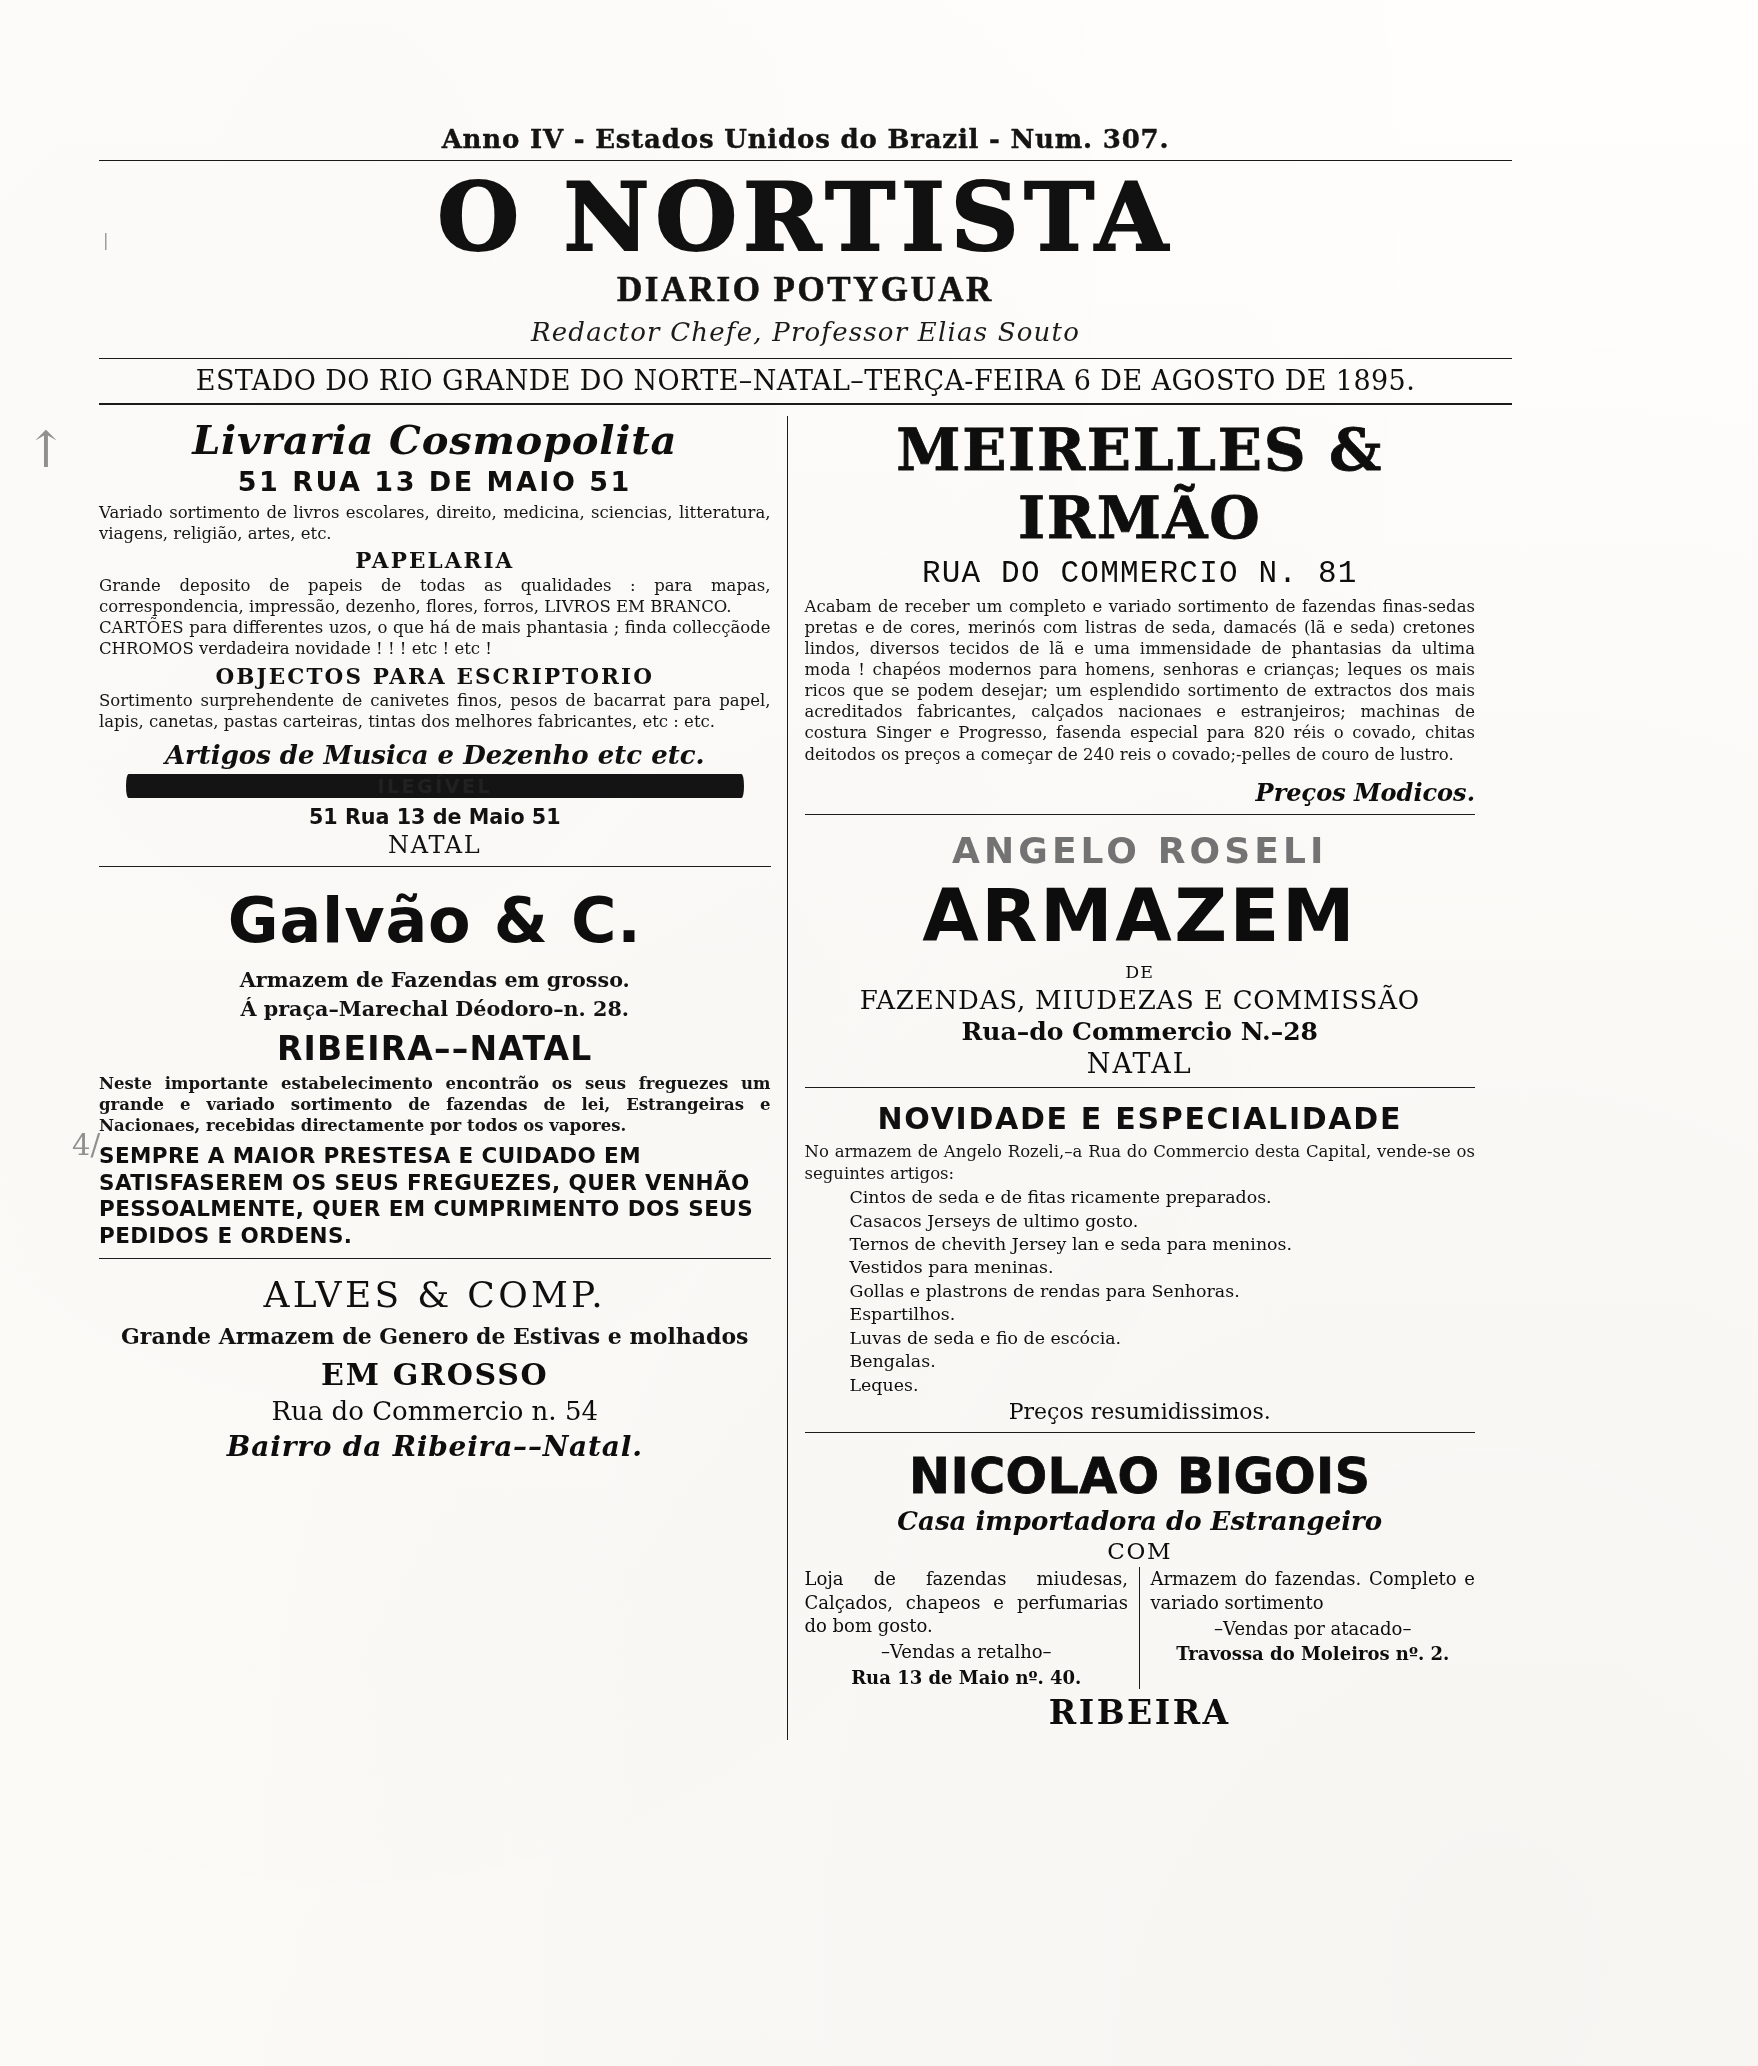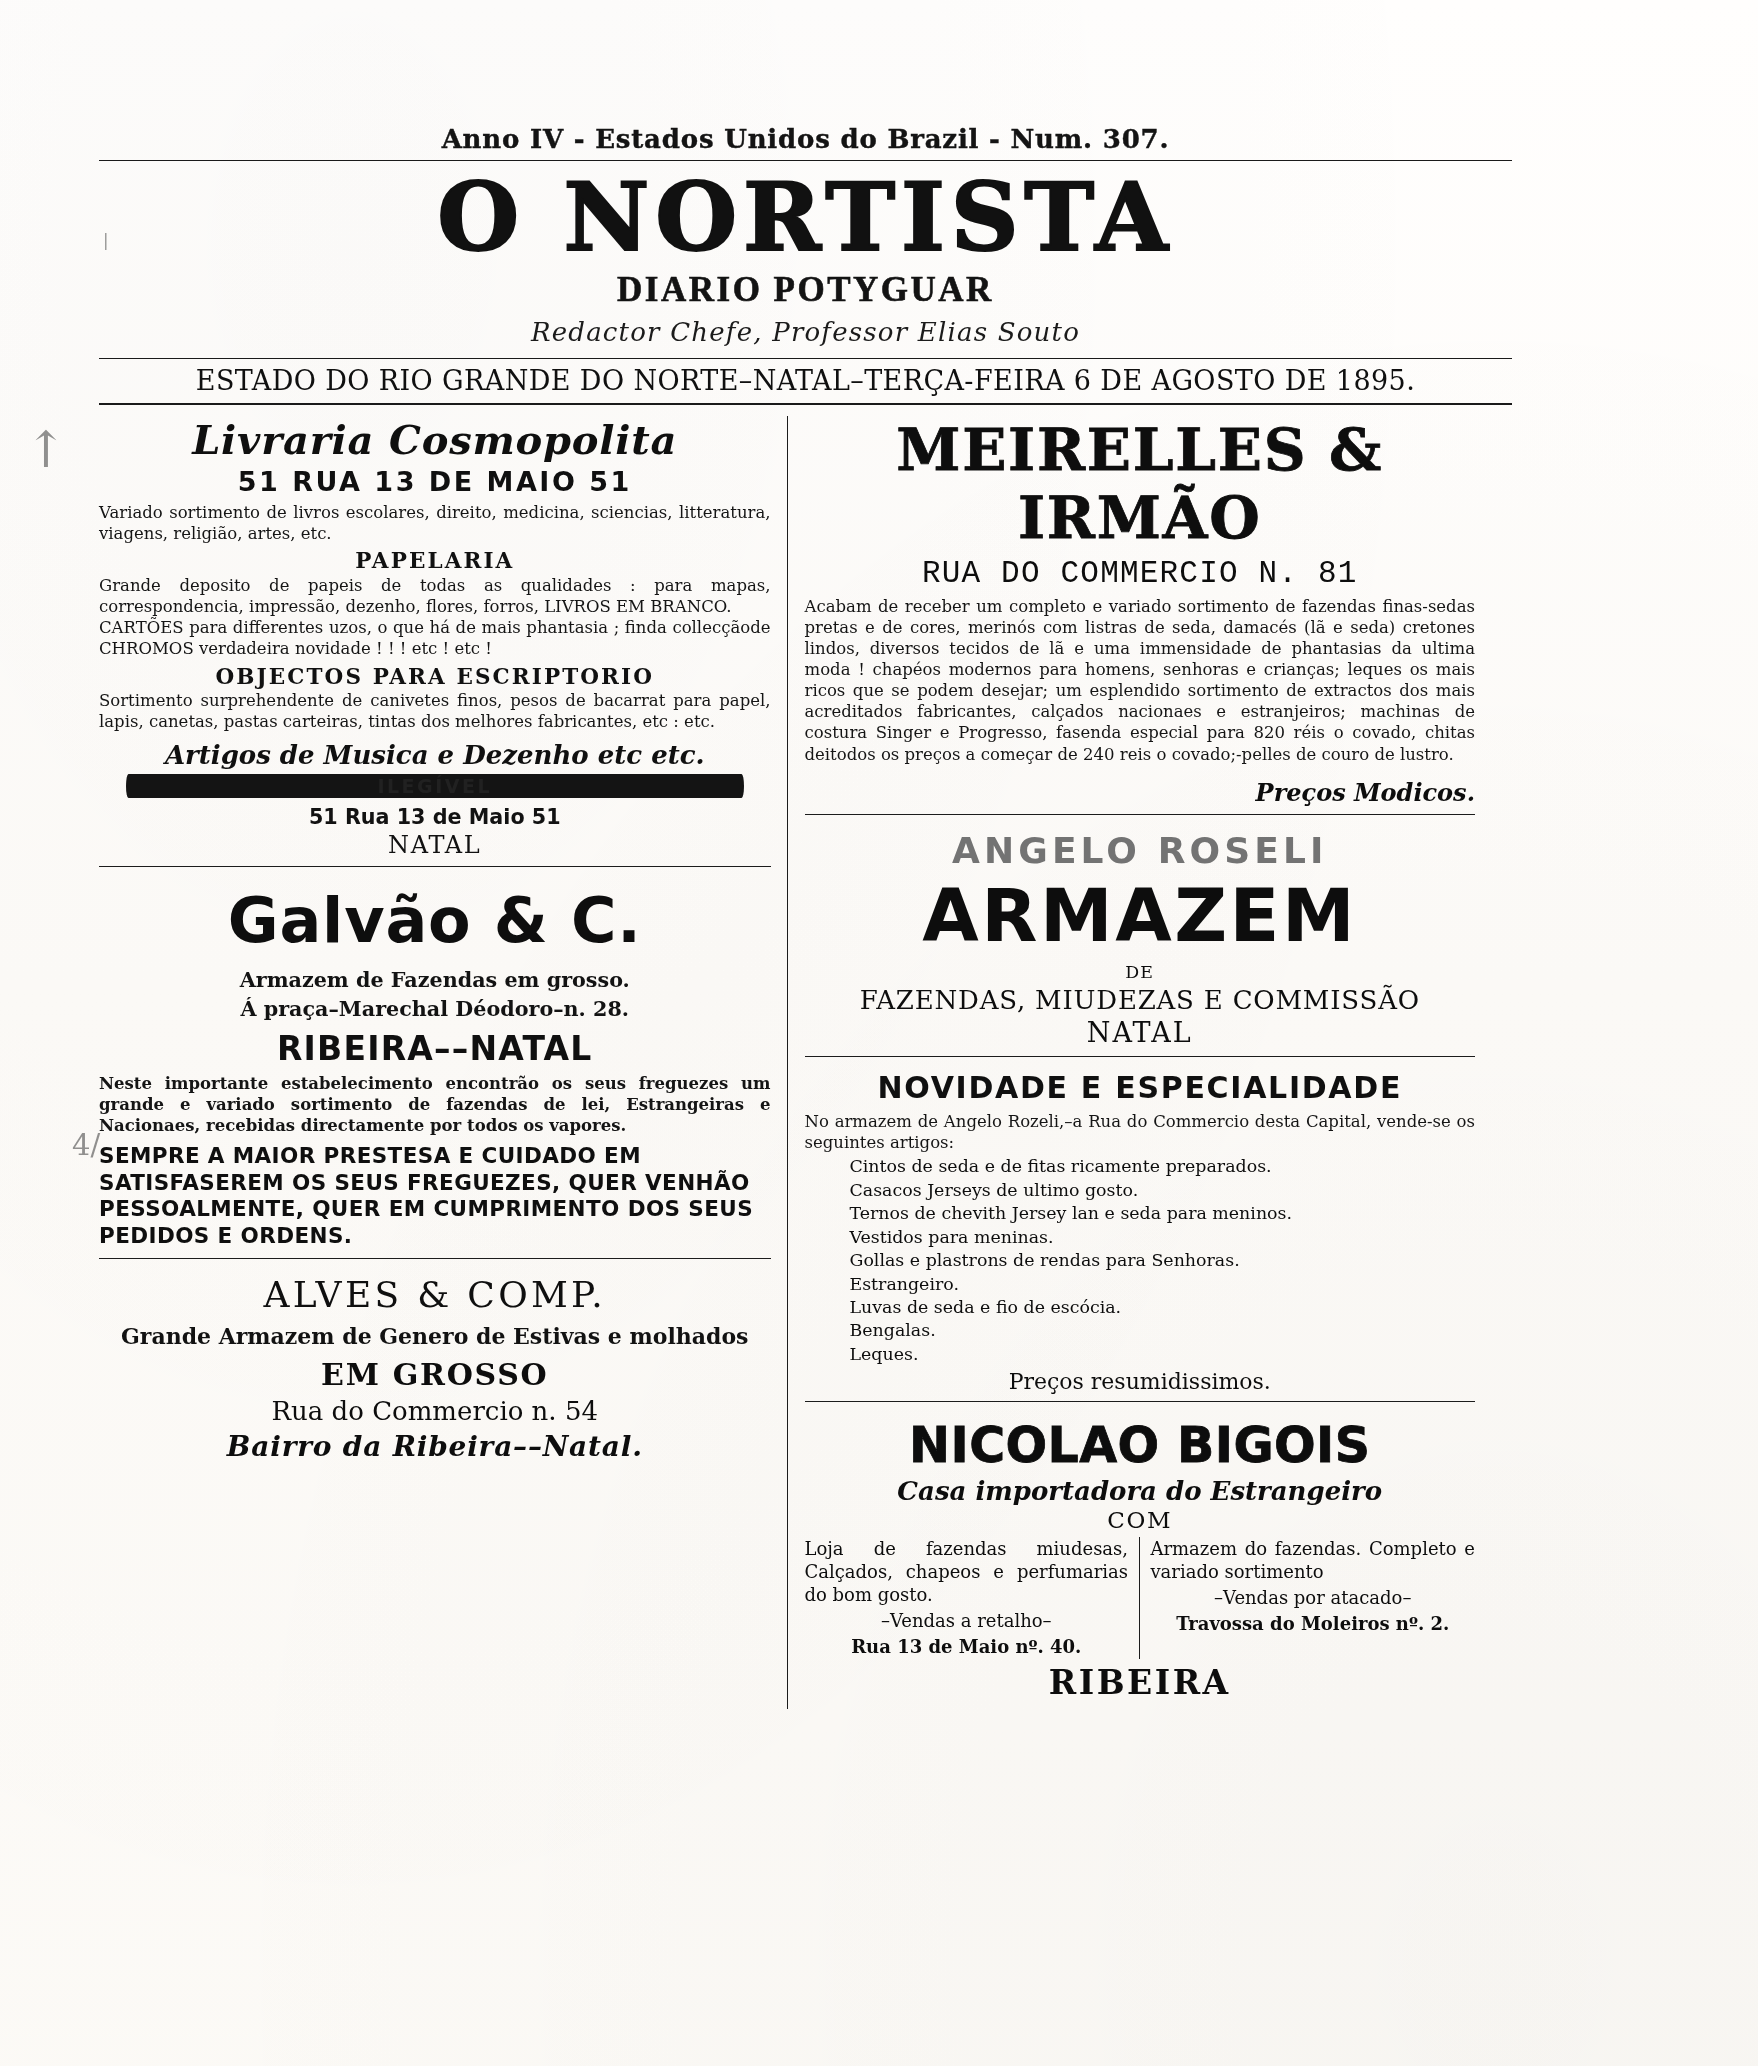--- a/index.html
+++ b/index.html
@@ -506,33 +506,34 @@
           <div class="meirelles-addr">RUA DO COMMERCIO N. 81</div>
           <div class="body-text">Acabam de receber um completo e variado sortimento de fazendas finas-sedas pretas e de cores, merinós com listras de seda, damacés (lã e seda) cretones lindos, diversos tecidos de lã e uma immensidade de phantasias da ultima moda ! chapéos modernos para homens, senhoras e crianças; leques os mais ricos que se podem desejar; um esplendido sortimento de extractos dos mais acreditados fabricantes, calçados nacionaes e estranjeiros; machinas de costura Singer e Progresso, fasenda especial para 820 réis o covado, chitas deitodos os preços a começar de 240 reis o covado;-pelles de couro de lustro.</div>
           <div class="precos">Preços Modicos.</div>
         </div>
 
         <div class="ad">
           <div class="ar-name">ANGELO ROSELI</div>
           <div class="ar-armazem">ARMAZEM</div>
           <div class="ar-de">DE</div>
           <div class="ar-kinds">FAZENDAS, MIUDEZAS E COMMISSÃO</div>
+          <div class="ar-addr">Rua–do Commercio N.–28</div>
           <div class="ar-city">NATAL</div>
         </div>
 
         <div class="ad">
           <div class="nov-title">NOVIDADE E ESPECIALIDADE</div>
           <div class="body-text">No armazem de Angelo Rozeli,–a Rua do Commercio desta Capital, vende-se os seguintes artigos:</div>
           <ul class="nov-list">
             <li>Cintos de seda e de fitas ricamente preparados.</li>
             <li>Casacos Jerseys de ultimo gosto.</li>
             <li>Ternos de chevith Jersey lan e seda para meninos.</li>
             <li>Vestidos para meninas.</li>
             <li>Gollas e plastrons de rendas para Senhoras.</li>
-            <li>Estrangeiro.</li>
+            <li>Espartilhos.</li>
             <li>Luvas de seda e fio de escócia.</li>
             <li>Bengalas.</li>
             <li>Leques.</li>
           </ul>
           <div style="font-family:'DejaVu Serif',serif;font-size:22px;text-align:center;margin-top:3.3px;">Preços resumidissimos.</div>
         </div>
 
         <div class="ad">
           <div class="nb-title">NICOLAO BIGOIS</div>
           <div class="nb-sub">Casa importadora do Estrangeiro</div>

